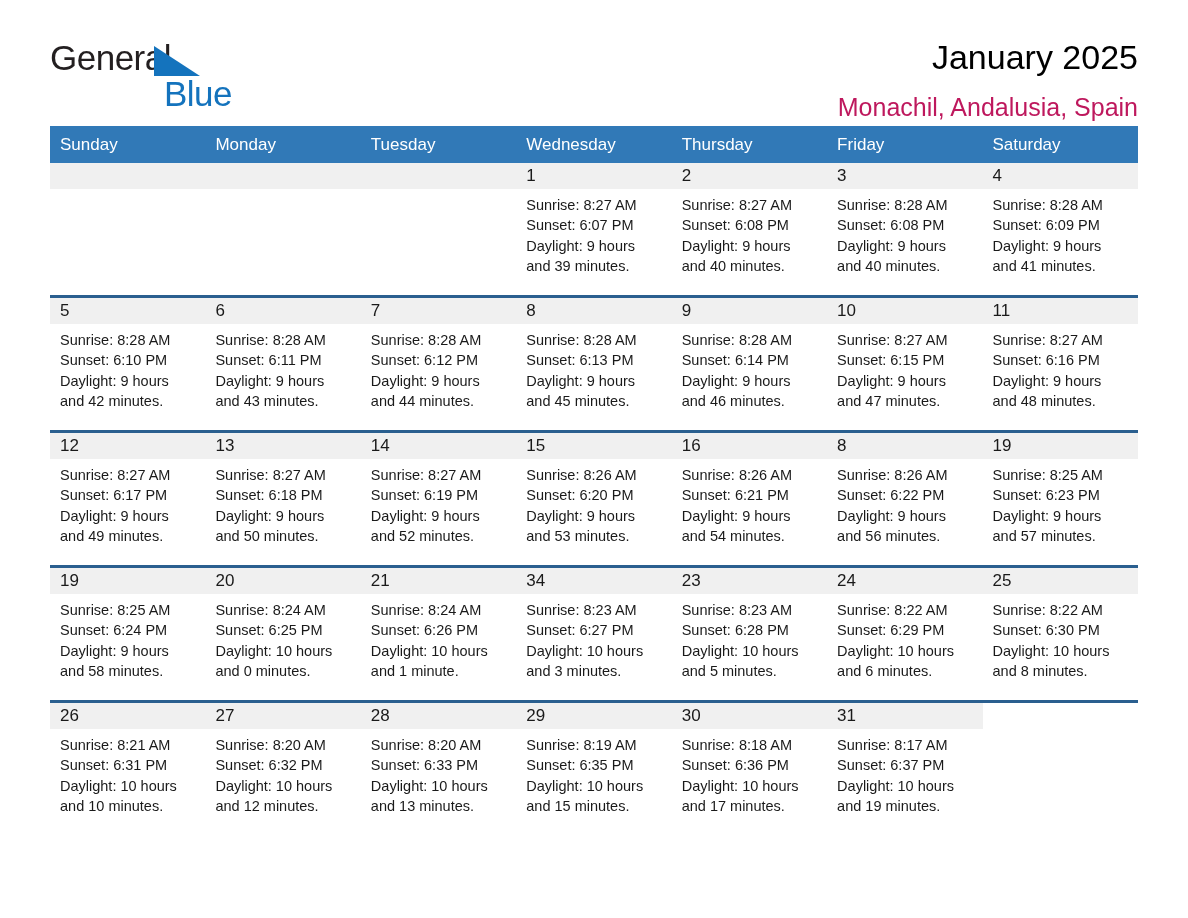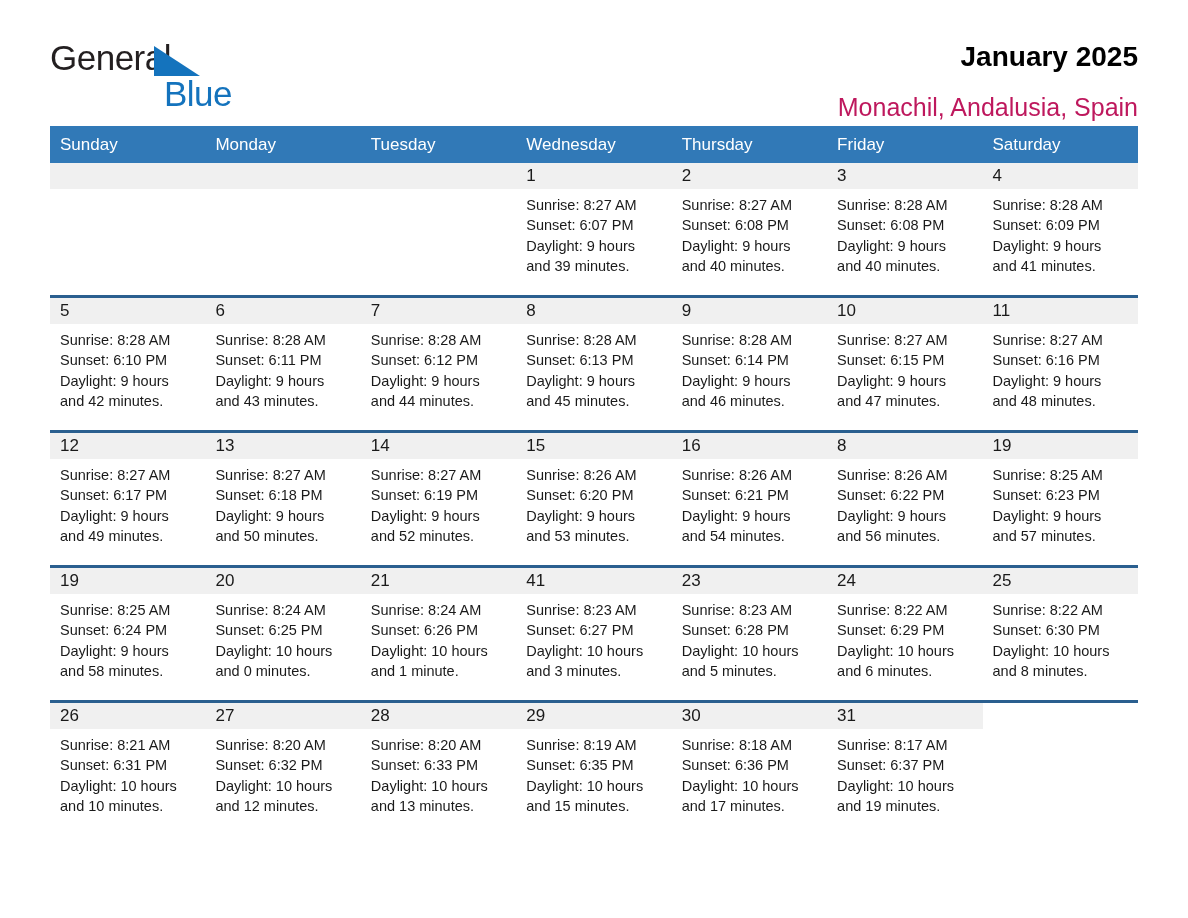--- a/index.html
+++ b/index.html
@@ -57,23 +57,23 @@
     line-height: 36px;
     letter-spacing: -0.5px;
     color: #1473bd;
     margin-left: 114px;
     margin-top: -2px;
   }
   .title-block {
     text-align: right;
   }
   .cal-title {
-    font-size: 28px;
+    font-size: 34px;
     line-height: 50px;
-    font-weight: bold;
+    font-weight: normal;
     color: #000;
     margin: 0;
   }
   .cal-subtitle {
     font-size: 25px;
     line-height: 34px;
     font-weight: normal;
     color: #be185d;
     margin: 8px 0 0 0;
   }
@@ -433,21 +433,21 @@
               <div class="dayinfo">
                 <div>Sunrise: 8:24 AM</div>
                 <div>Sunset: 6:26 PM</div>
                 <div>Daylight: 10 hours</div>
                 <div>and 1 minute.</div>
               </div>
             </div>
           </td>
           <td>
             <div class="daycell">
-              <div class="daynum">41</div>
+              <div class="daynum">34</div>
               <div class="dayinfo">
                 <div>Sunrise: 8:23 AM</div>
                 <div>Sunset: 6:27 PM</div>
                 <div>Daylight: 10 hours</div>
                 <div>and 3 minutes.</div>
               </div>
             </div>
           </td>
           <td>
             <div class="daycell">

